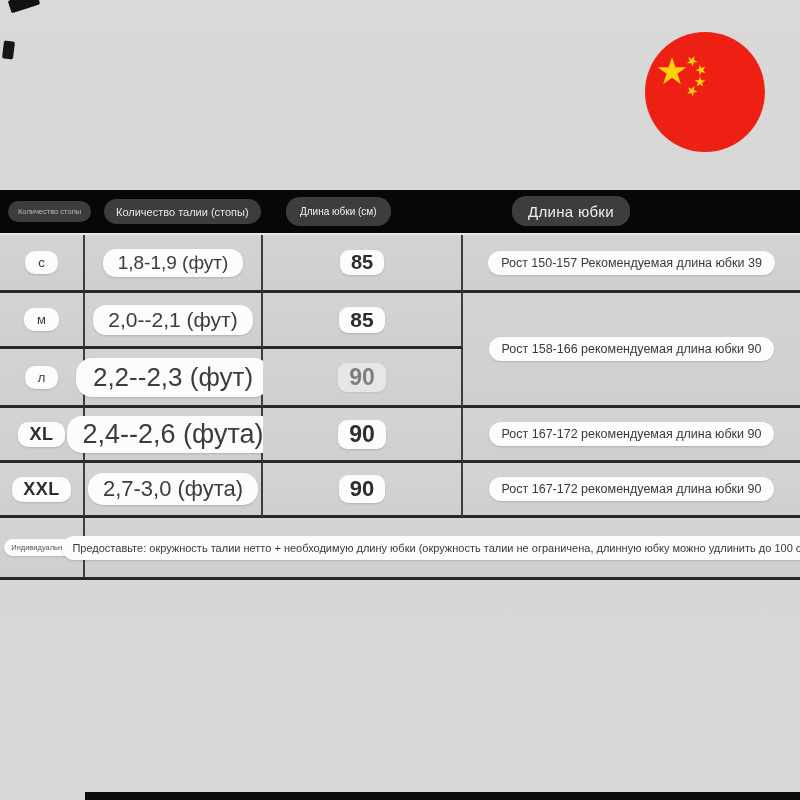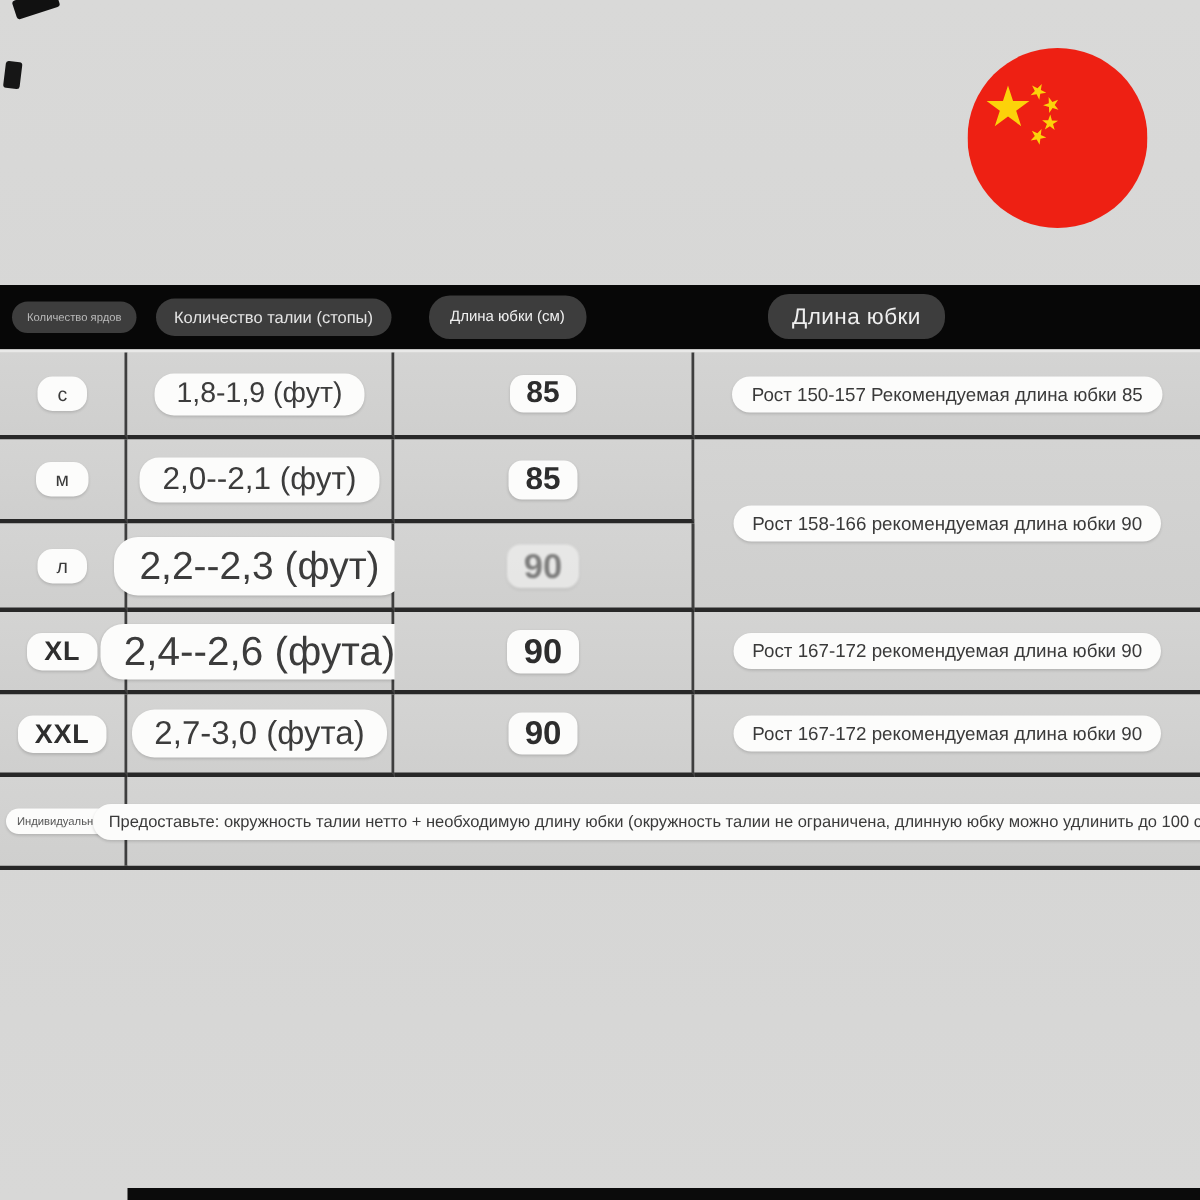--- a/index.html
+++ b/index.html
@@ -72,21 +72,21 @@
       <use href="#star" transform="translate(47,29) rotate(-117) scale(5.6)"></use>
       <use href="#star" transform="translate(56,38) rotate(-92) scale(5.6)"></use>
       <use href="#star" transform="translate(55,50) rotate(-70) scale(5.6)"></use>
       <use href="#star" transform="translate(47,59) rotate(-47) scale(5.6)"></use>
     </g>
   </svg>
 </div>
 
 <div class="header-band">
   <div class="hpill hp1">
-      <span>Количество ярдов</span>
+      <span>Количество стопы</span>
     </div>
   <div class="hpill hp2">
       <span>Количество талии (стопы)</span>
     </div>
   <div class="hpill hp3">
       <span>Длина юбки (см)</span>
     </div>
   <div class="hpill hp4">
       <span>Длина юбки</span>
     </div>
@@ -97,21 +97,21 @@
   <div class="cell br bb">
       <span class="pill size-pill">с</span>
     </div>
   <div class="cell br bb">
       <span class="pill waist-pill wf1">1,8-1,9 (фут)</span>
     </div>
   <div class="cell br bb">
       <span class="pill len-pill lf1">85</span>
     </div>
   <div class="cell bb">
-      <span class="pill rec-pill">Рост 150-157 Рекомендуемая длина юбки 85</span>
+      <span class="pill rec-pill">Рост 150-157 Рекомендуемая длина юбки 39</span>
     </div>
 
   <div class="cell br bb">
       <span class="pill size-pill">м</span>
     </div>
   <div class="cell br bb">
       <span class="pill waist-pill wf2">2,0--2,1 (фут)</span>
     </div>
   <div class="cell br bb">
       <span class="pill len-pill lf2">85</span>

